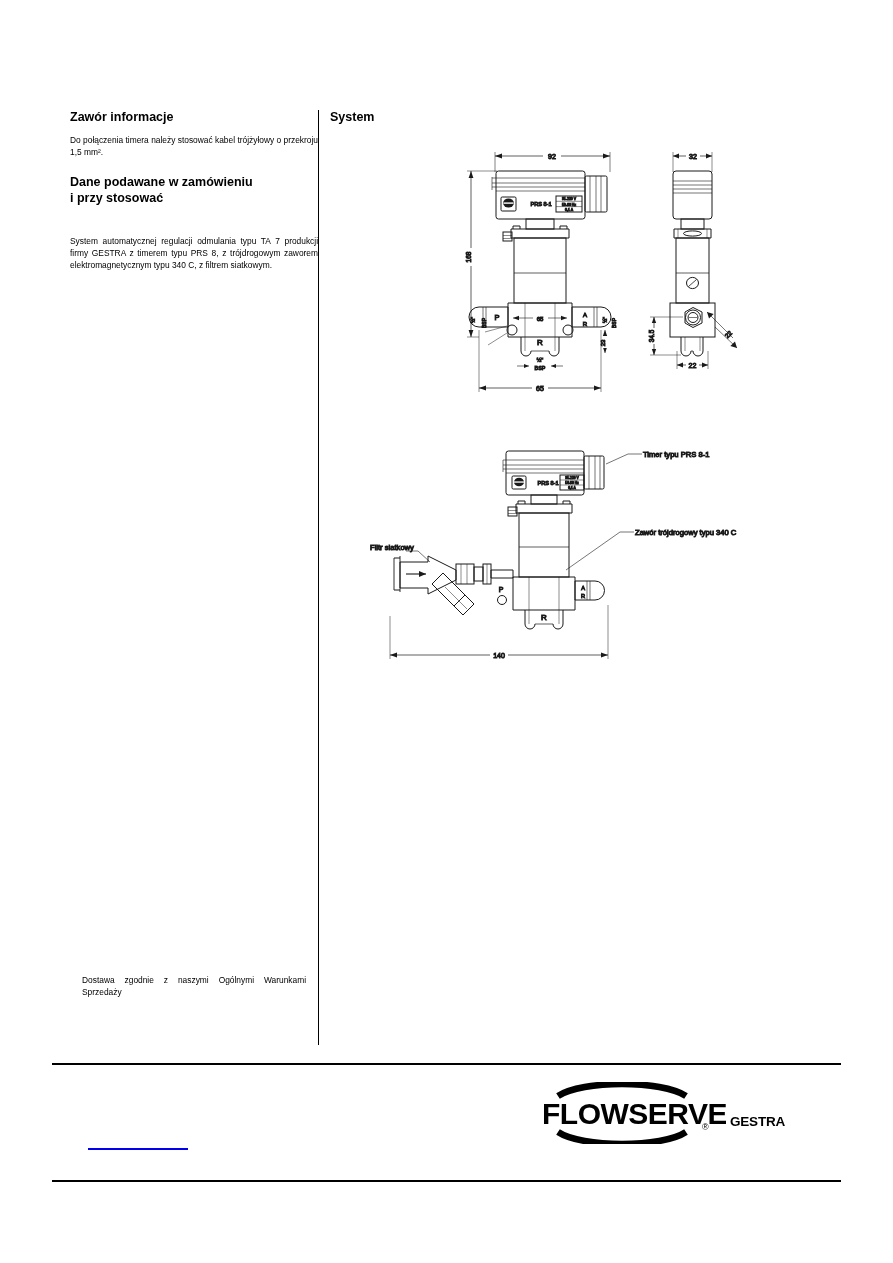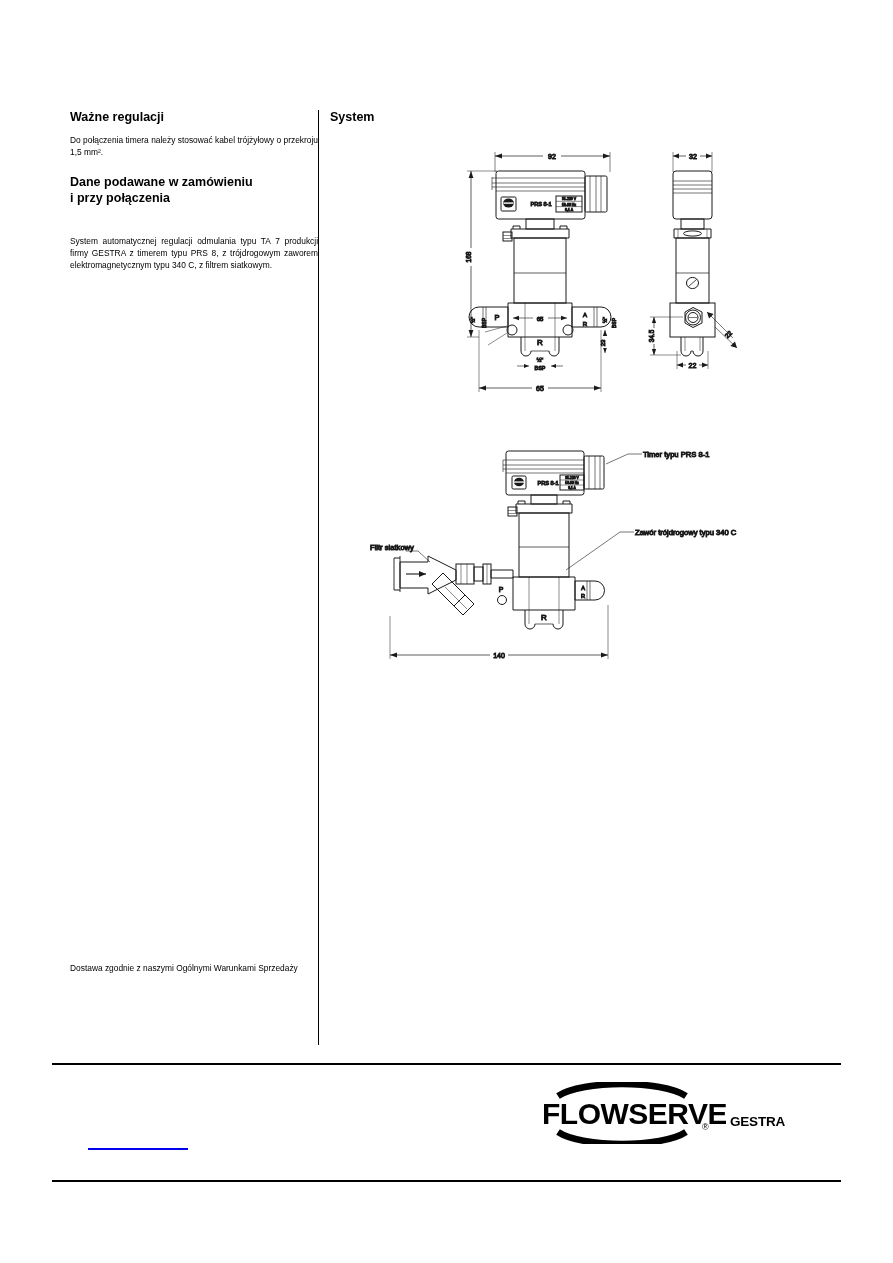--- a/index.html
+++ b/index.html
@@ -10,21 +10,21 @@
 
   
   .left-col{position:absolute;left:70px;top:110px;width:248px;}
   h2.sec{font-size:12.5px;font-weight:bold;margin:0 0 9px 0;line-height:1.25;}
   h2.sec.two-line{margin-bottom:20px;}
   p.body{font-size:8.4px;line-height:1.42;margin:0;text-align:justify;}
   .gap-a{height:17px;}
   .gap-b{height:9px;}
 
   .left-bottom{position:absolute;left:70px;top:962px;width:248px;}
-  .left-bottom p{font-size:8.4px;line-height:1.45;margin:0;text-align:justify;}
+  .left-bottom p{font-size:8.4px;line-height:1.45;margin:12px;text-align:justify;}
   .lb-gap{height:22px;}
 
   
   .divider{position:absolute;left:318px;top:110px;width:1px;height:935px;background:#000;}
 
   
   .right-col{position:absolute;left:330px;top:110px;width:520px;}
   h2.dim-title{font-size:12.5px;font-weight:bold;margin:0;}
 
   
@@ -44,29 +44,29 @@
 
   .weblink{position:absolute;left:88px;top:1148px;width:100px;height:1.6px;}
 </style>
 </head>
 <body>
 
 <div class="page">
 
   <div class="left-col">
 
-    <h2 class="sec">Ważne regulacji</h2>
+    <h2 class="sec">Zawór informacje</h2>
 
     <p class="body">Do połączenia timera należy stosować kabel trójżyłowy o przekroju 1,5 mm².</p>
 
     <div class="gap-a"></div>
 
     <h2 class="sec two-line">
       <span>Dane podawane w zamówieniu</span><br>
-      <span>i przy połączenia</span>
+      <span>i przy stosować</span>
     </h2>
 
     <div class="gap-b"></div>
 
     <p class="body">System automatycznej regulacji odmulania typu TA 7 produkcji firmy GESTRA z timerem typu PRS 8, z trójdrogowym zaworem elektromagnetycznym typu 340 C, z filtrem siatkowym.</p>
   </div>
 
   <div class="left-bottom">
     <p>Dostawa zgodnie z naszymi Ogólnymi Warunkami Sprzedaży</p>
     <div class="lb-gap"></div>

